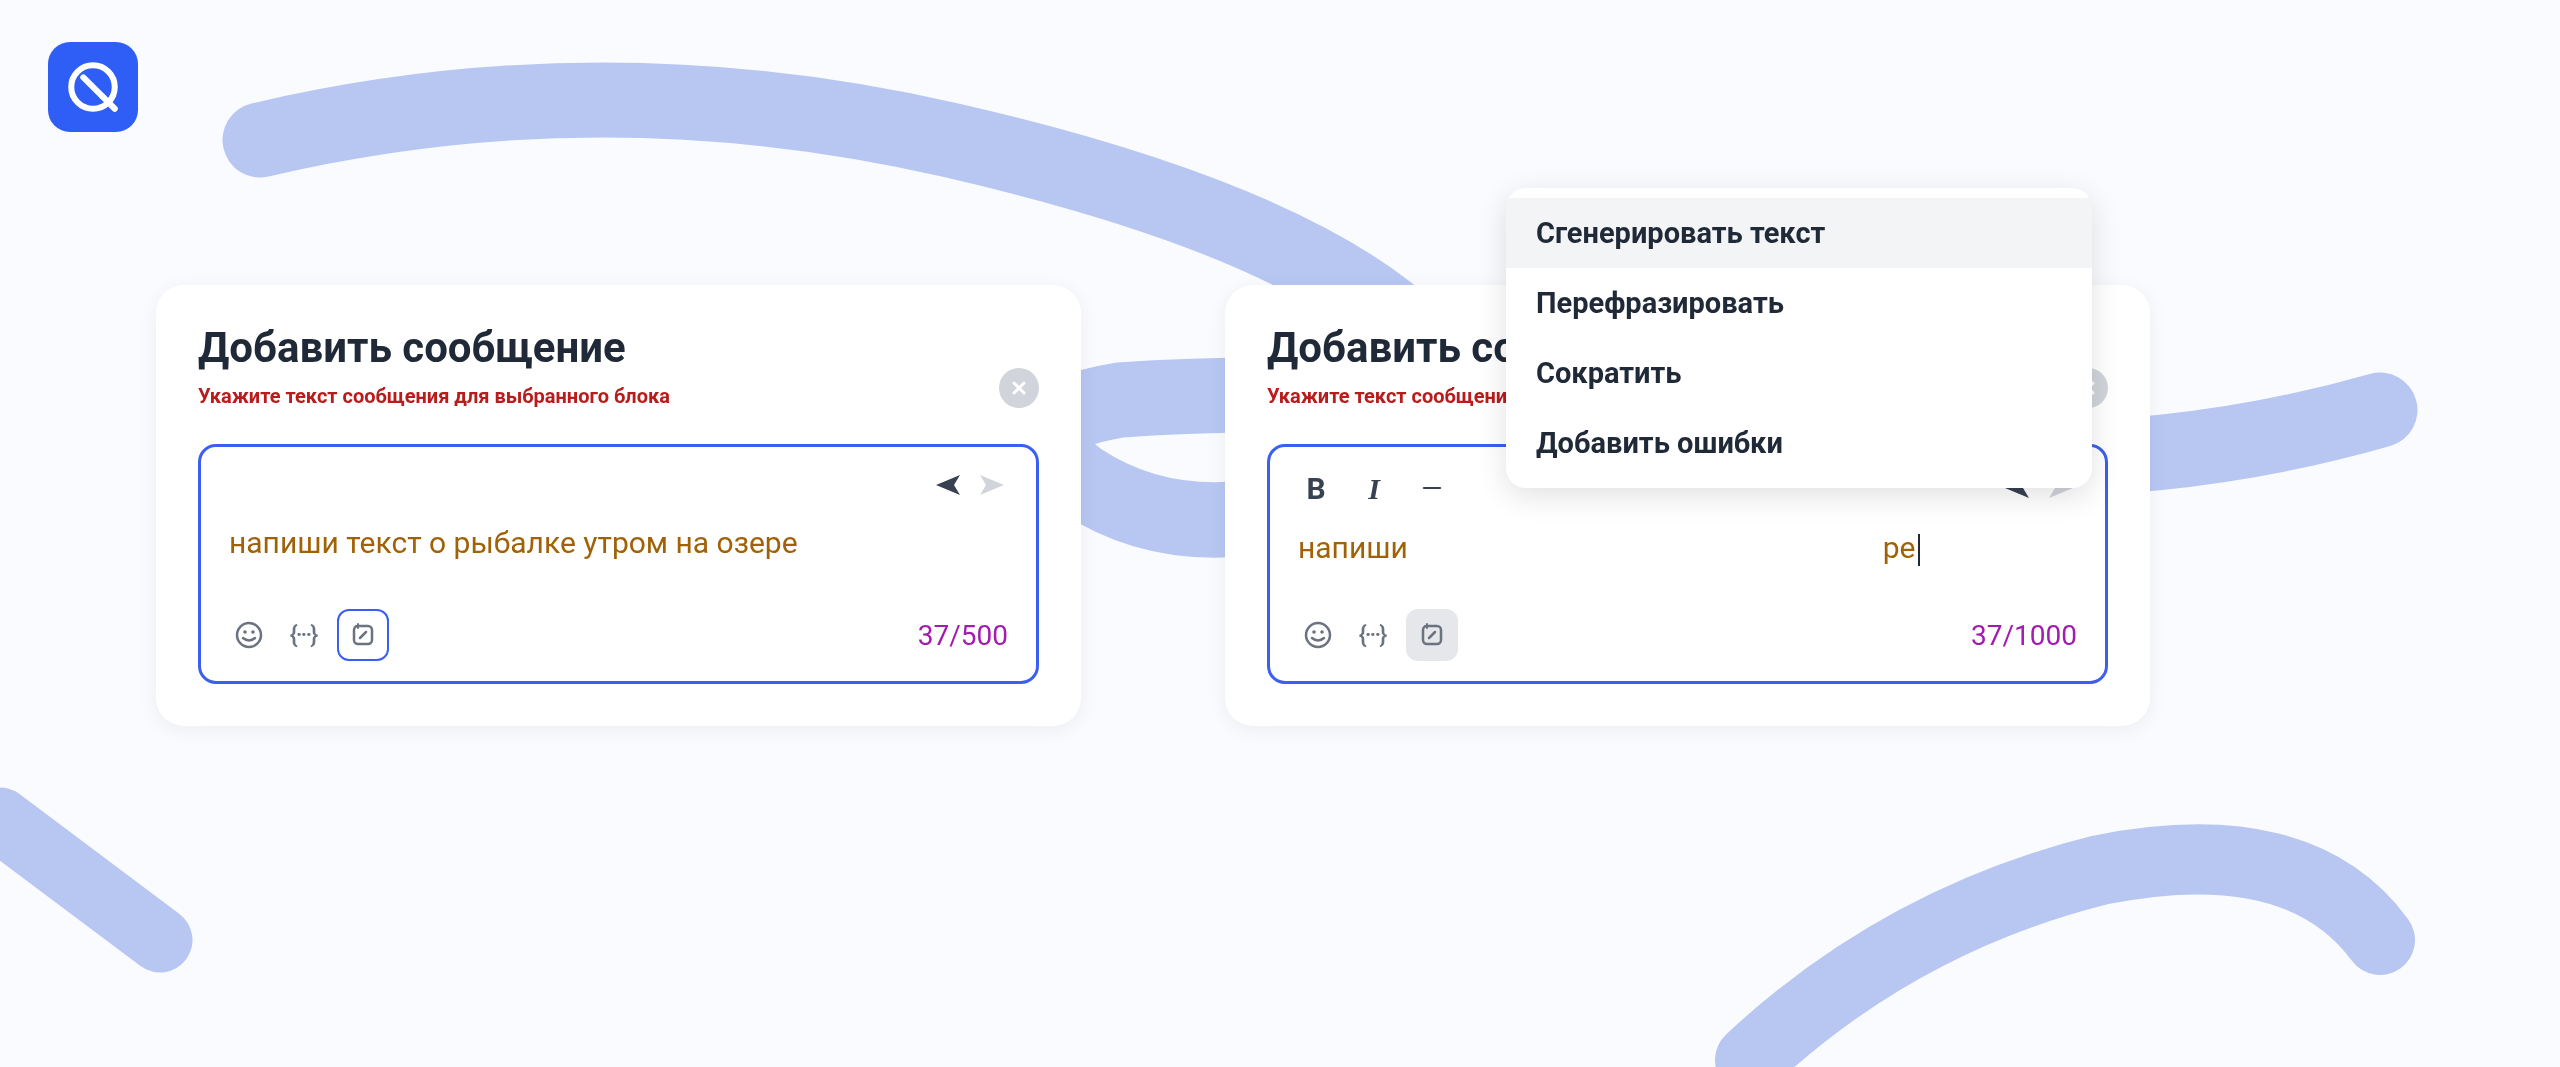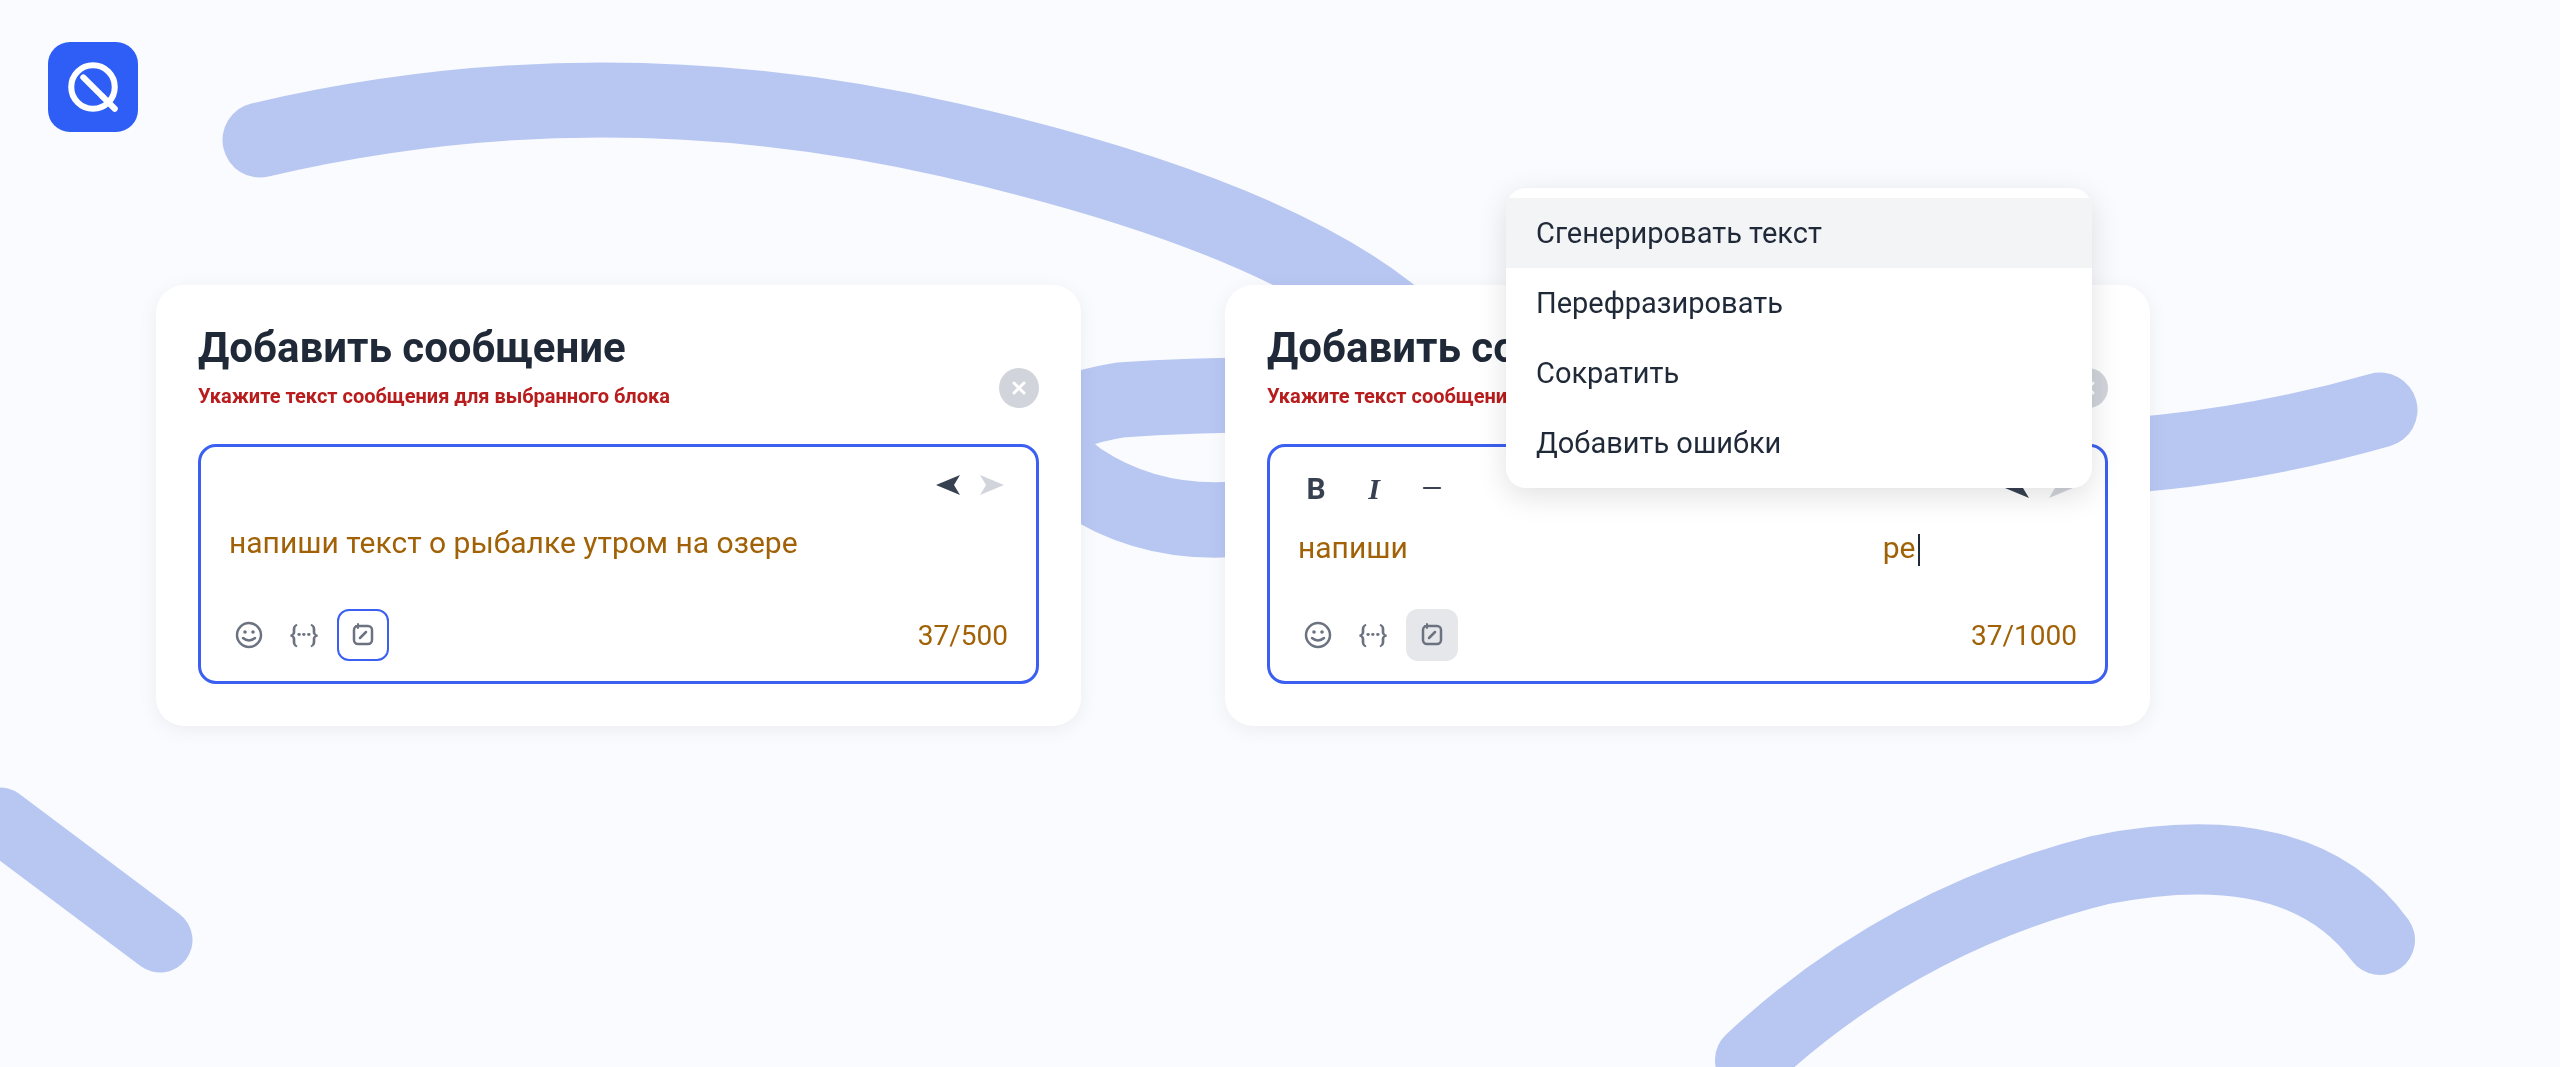--- a/index.html
+++ b/index.html
@@ -217,21 +217,21 @@
     .footer-icon.ai-pressed {
       background: #e5e7eb;
       border-radius: 12px;
       padding: 6px;
       width: 52px;
       height: 52px;
     }
     
     .char-count {
       font-size: 28px;
-      color: #a16207;
+      color: #a21caf;
     }
     
     .dropdown {
       position: absolute;
       top: 188px;
       left: 1506px;
       width: 586px;
       background: #ffffff;
       border-radius: 20px;
       box-shadow: 0 8px 30px rgba(0,0,0,0.12);
@@ -240,20 +240,21 @@
     }
     
     .dropdown-item {
       padding: 18px 30px;
       font-size: 29px;
       color: #1f2937;
       cursor: pointer;
       display: flex;
       justify-content: space-between;
       align-items: center;
+      font-weight: bold;
     }
     
     .dropdown-item.highlighted {
       background: #f3f4f6;
     }
     
     .dropdown-item .chevron {
       color: #6b7280;
     }
     

